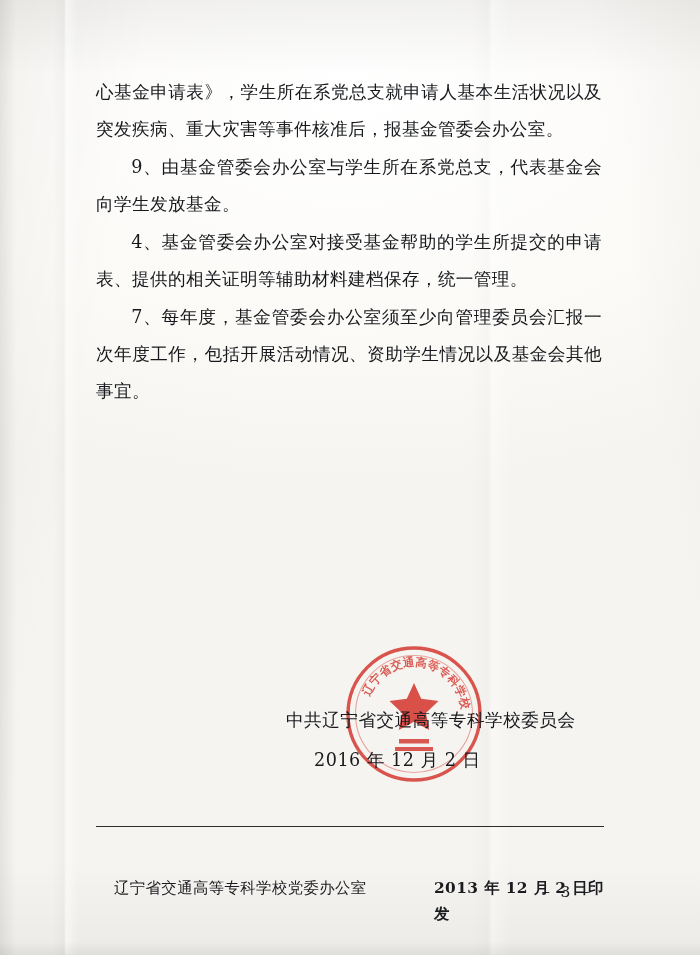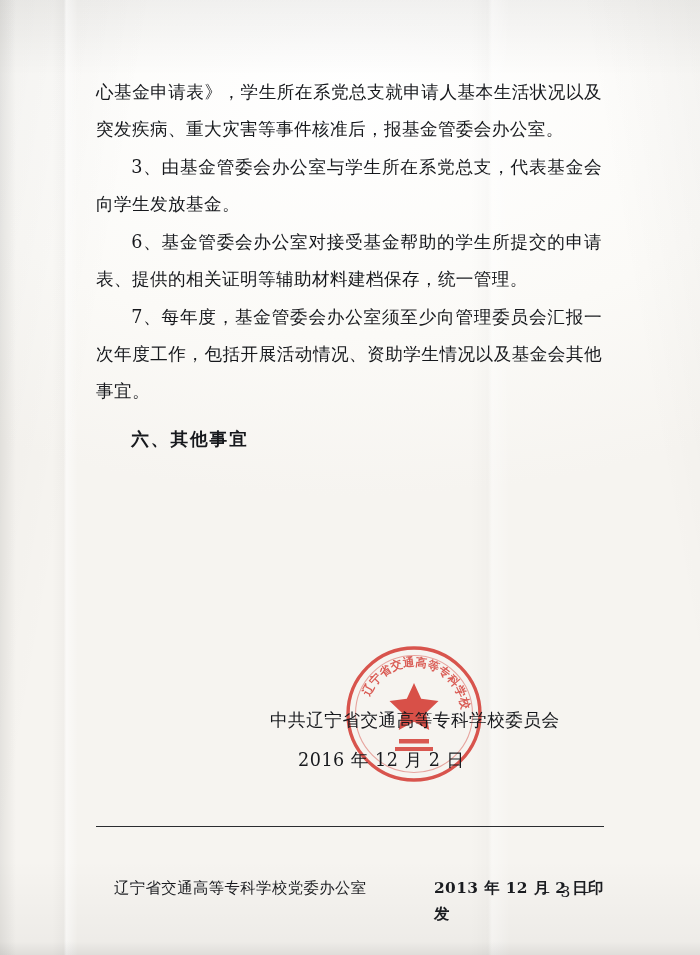--- a/index.html
+++ b/index.html
@@ -66,21 +66,21 @@
   .heading {
     margin: 10px 0 2px 0;
     text-indent: 2em;
     font-weight: bold;
     letter-spacing: 2px;
   }
 
   
   .signature {
     position: absolute;
-    right: 112px;
+    right: 96px;
     top: 700px;
     width: 330px;
     text-align: left;
     font-size: 17.6px;
     line-height: 40px;
     color: #17191d;
     letter-spacing: 0.5px;
   }
   .signature .org { padding-left: 12px; }
   .signature .date { padding-left: 40px; }
@@ -145,24 +145,23 @@
 <div class="page">
 
   <div class="scan-shade"></div>
   <div class="scan-crease crease-a"></div>
   <div class="scan-crease crease-b"></div>
   <div class="edge-shadow-left"></div>
   <div class="edge-shadow-bottom"></div>
 
   <div class="body-text">
     <p class="para">心基金申请表》，学生所在系党总支就申请人基本生活状况以及突发疾病、重大灾害等事件核准后，报基金管委会办公室。</p>
-    <p class="para indent">3、由基金管委会办公室与学生所在系党总支，代表基金会向学生发放基金。</p>
-    <p class="para indent">6、基金管委会办公室对接受基金帮助的学生所提交的申请表、提供的相关证明等辅助材料建档保存，统一管理。</p>
+    <p class="para indent">9、由基金管委会办公室与学生所在系党总支，代表基金会向学生发放基金。</p>
+    <p class="para indent">4、基金管委会办公室对接受基金帮助的学生所提交的申请表、提供的相关证明等辅助材料建档保存，统一管理。</p>
     <p class="para indent">7、每年度，基金管委会办公室须至少向管理委员会汇报一次年度工作，包括开展活动情况、资助学生情况以及基金会其他事宜。</p>
-    <p class="heading">六、其他事宜</p>
   </div>
 
   <div class="seal">
     <svg width="142" height="142" viewBox="0 0 142 142" aria-hidden="true">
       <g stroke="#d2322a" fill="none" opacity="0.82">
         <circle cx="71" cy="71" r="66" stroke-width="3.4"></circle>
         <circle cx="71" cy="71" r="58.5" stroke-width="1.1" opacity="0.5"></circle>
       </g>
       <g fill="#d2322a" opacity="0.85">
         <path d="M71 40 l7.2 15.8 17.3 2.1 -12.6 12 3.3 17.1 -15.2 -8.3 -15.2 8.3 3.3 -17.1 -12.6 -12 17.3 -2.1z"></path>

